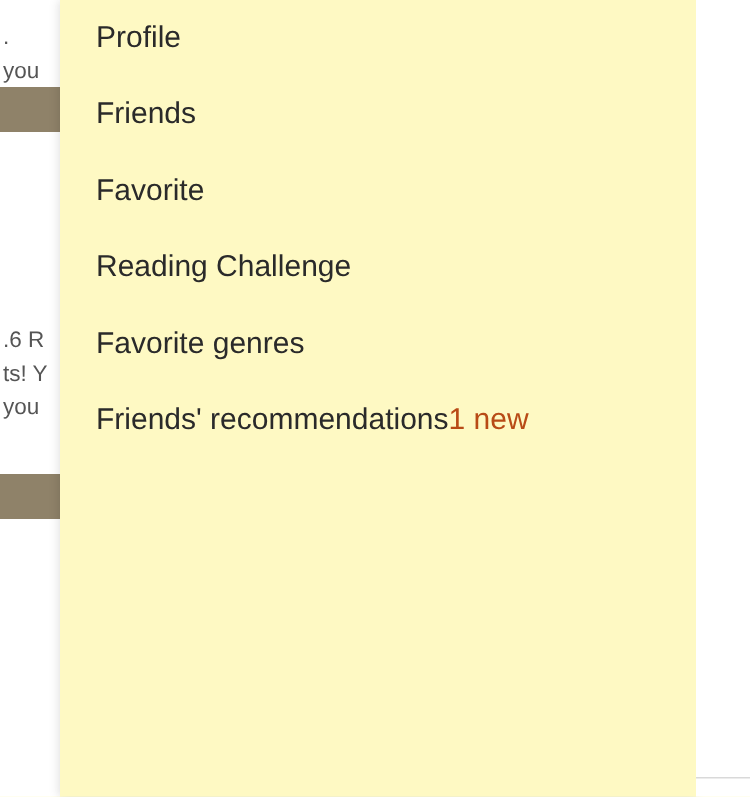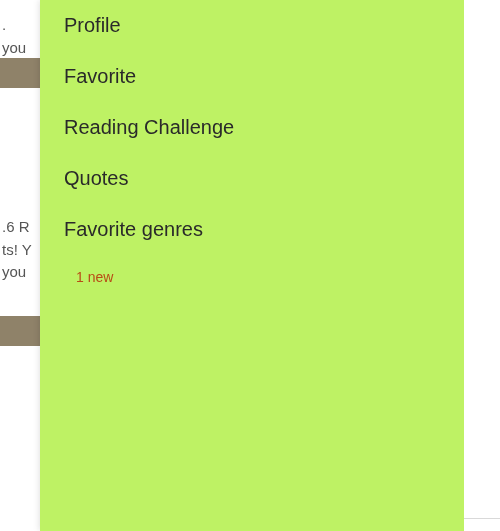--- a/index.html
+++ b/index.html
@@ -37,21 +37,21 @@
       background: #8f8269;
     }
     .bg-bar.one { top: 58px; }
     .bg-bar.two { top: 316px; }
     .dropdown-panel {
       position: absolute;
       left: 40px;
       top: 0;
       width: 424px;
       height: 531px;
-      background: #bef264;
+      background: #fef9c3;
       box-shadow: -2px 0 6px rgba(0,0,0,0.08), 2px 0 6px rgba(0,0,0,0.08);
       padding-top: 0;
     }
     .menu-list {
       list-style: none;
       padding: 0 24px;
     }
     .menu-item {
       padding: 14px 0;
       font-size: 20px;
@@ -60,23 +60,23 @@
       display: flex;
       align-items: baseline;
     }
     .menu-item.underlined .menu-label {
       text-underline-offset: 3px;
     }
     .menu-label {
       color: #2a2a2a;
     }
     .badge {
-      margin-left: 12px;
+      margin-left: 0;
       color: #b84b16;
-      font-size: 14px;
+      font-size: 20px;
     }
     .right-edge {
       position: absolute;
       right: 0;
       top: 0;
       width: 36px;
       height: 531px;
       background: #fff;
     }
     .right-divider {
@@ -104,31 +104,32 @@
   </div>
   <div class="bg-bar two"></div>
 </div>
 
 <div class="dropdown-panel">
   <ul class="menu-list">
     <li class="menu-item">
       <span class="menu-label">Profile</span>
     </li>
     <li class="menu-item">
+      <span class="menu-label">Friends</span>
+    </li>
+    <li class="menu-item">
       <span class="menu-label">Favorite</span>
     </li>
     <li class="menu-item underlined">
       <span class="menu-label">Reading Challenge</span>
     </li>
     <li class="menu-item">
-      <span class="menu-label">Quotes</span>
-    </li>
-    <li class="menu-item">
       <span class="menu-label">Favorite genres</span>
     </li>
     <li class="menu-item">
+      <span class="menu-label">Friends' recommendations</span>
       <span class="badge">1 new</span>
     </li>
   </ul>
 </div>
 
 <div class="right-edge"></div>
 <div class="right-divider"></div>
 
 </body></html>

